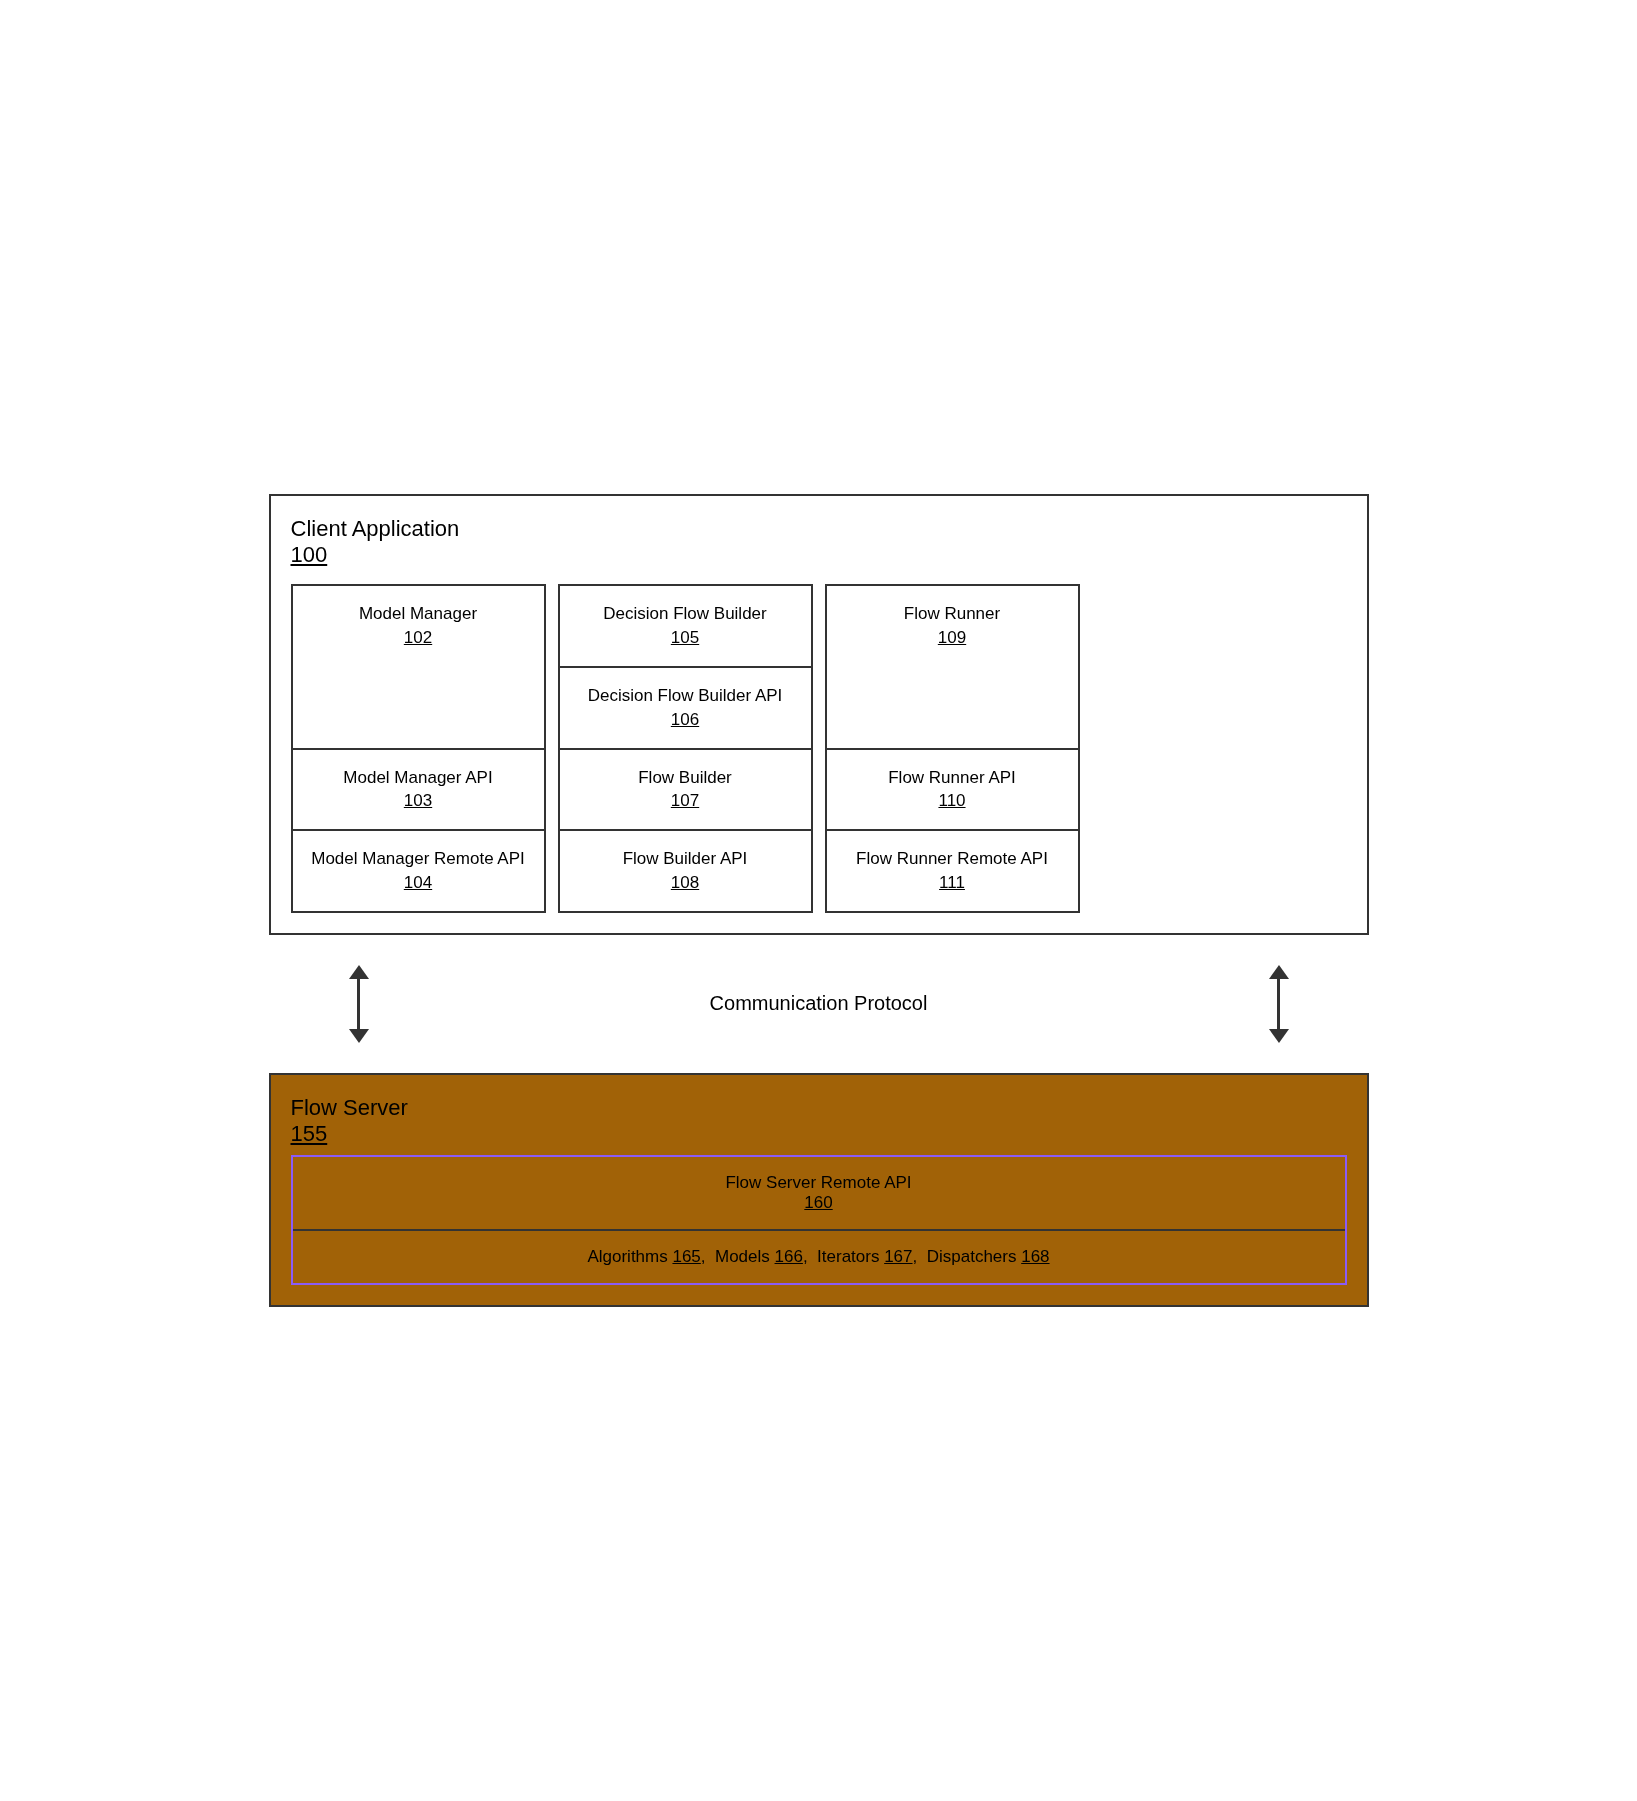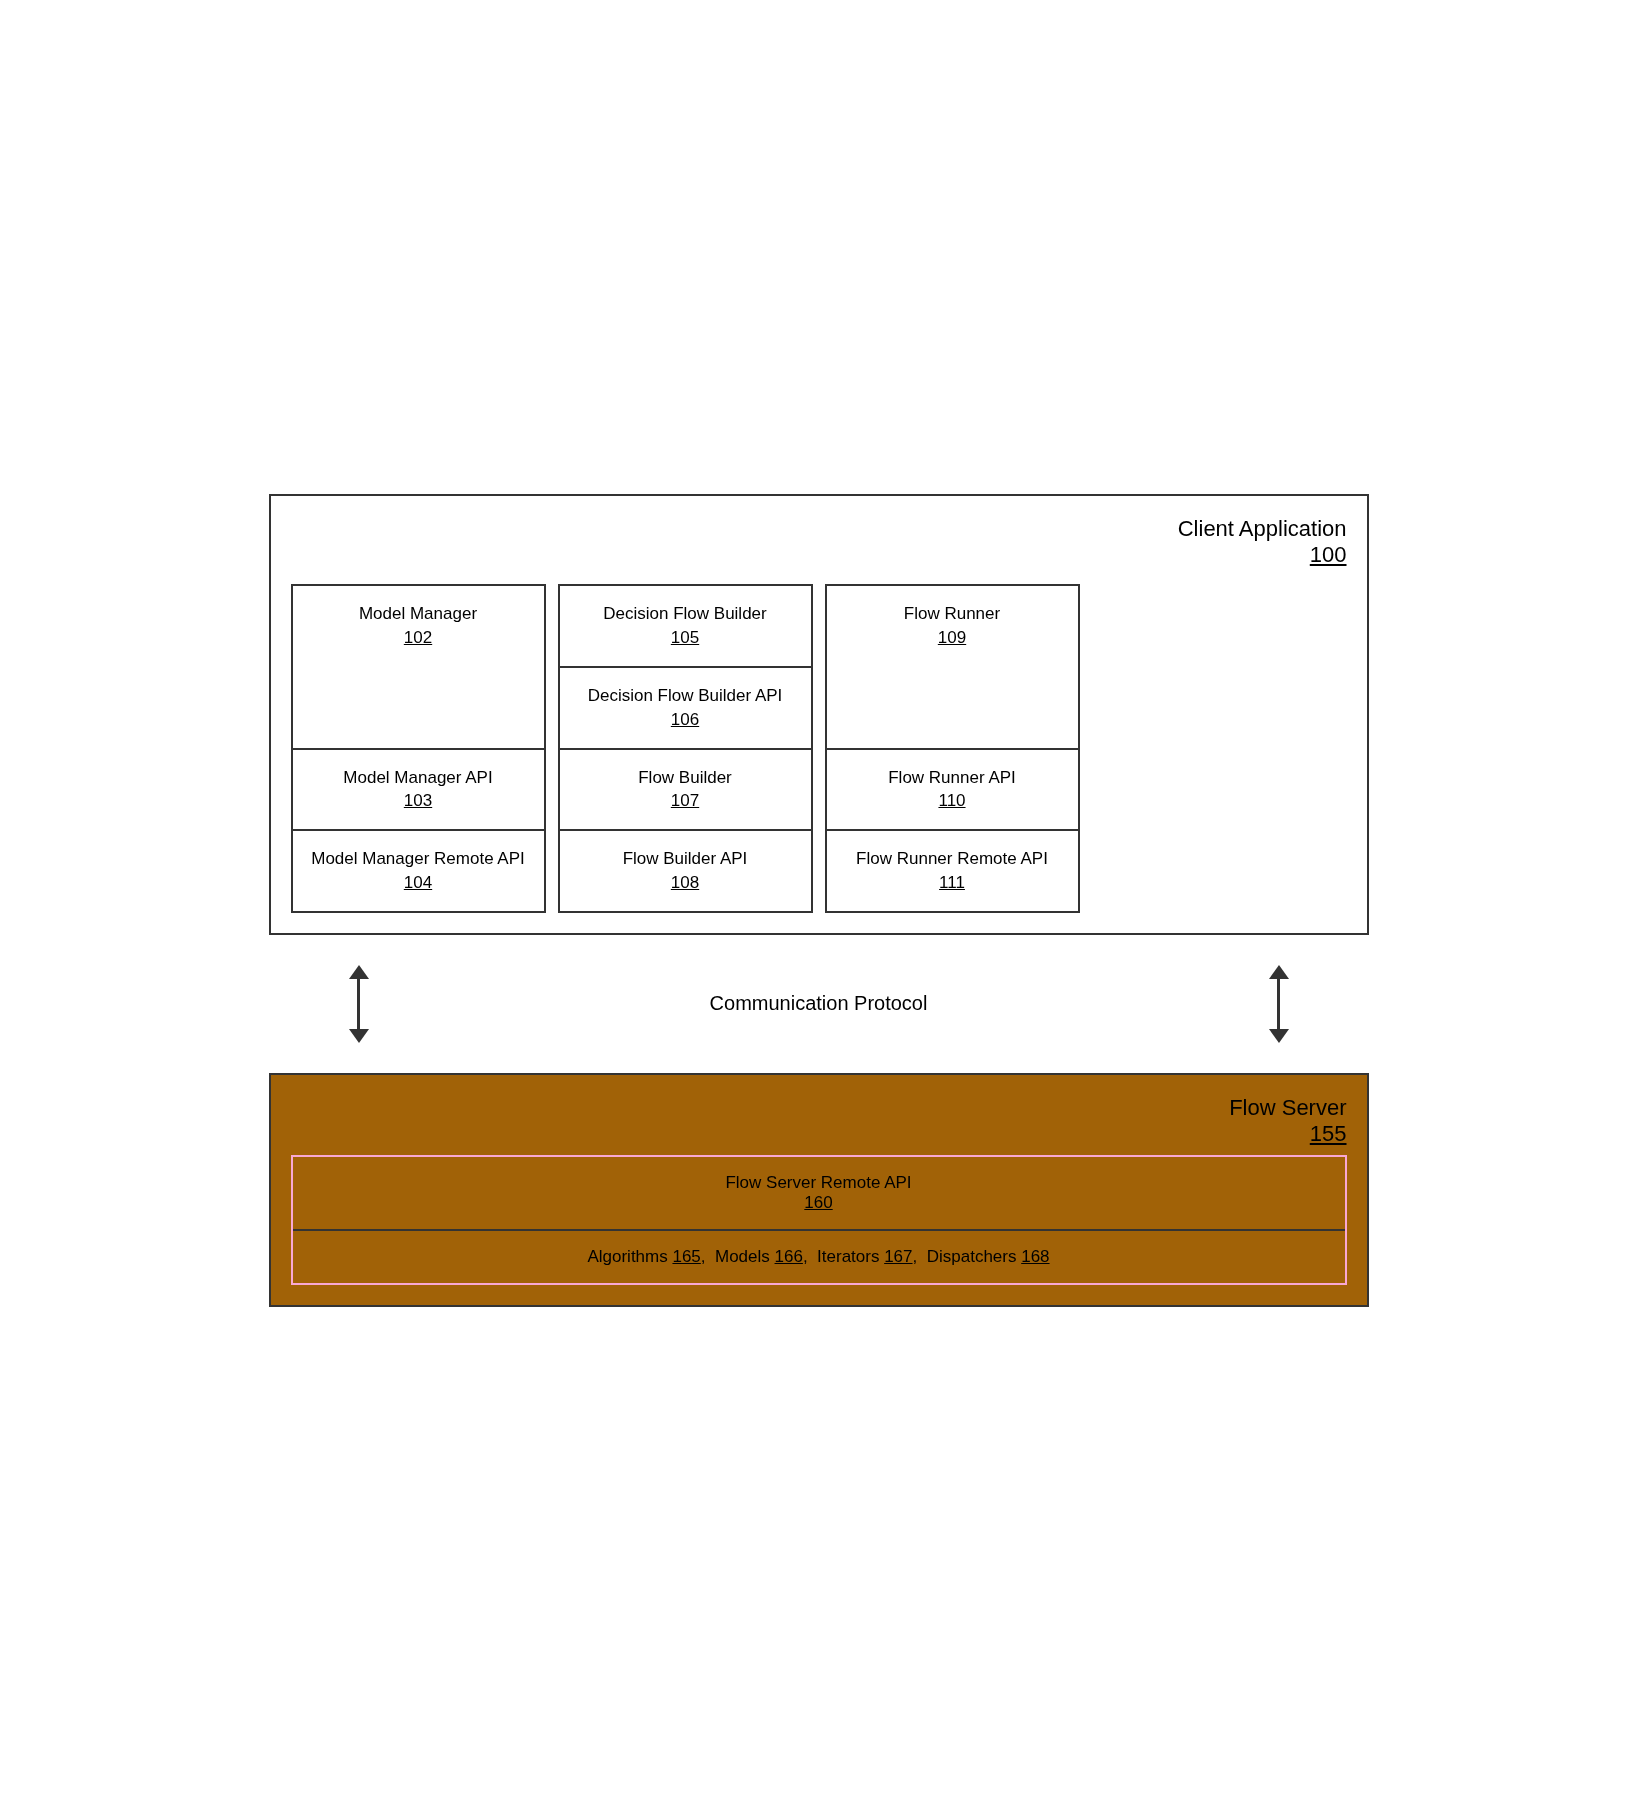--- a/index.html
+++ b/index.html
@@ -27,21 +27,21 @@
     }
 
     .outer-box {
       border: 2px solid #333;
       padding: 20px;
       background: #fff;
       position: relative;
     }
 
     .box-title {
-      text-align: right;
+      text-align: left;
       font-size: 22px;
       margin-bottom: 8px;
     }
 
     .box-title-underline {
       text-decoration: underline;
     }
 
     .inner-grid {
       display: grid;
@@ -119,21 +119,21 @@
       border-top: 14px solid #333;
     }
 
     .flow-server-box {
       border: 2px solid #333;
       padding: 20px;
       background: #a16207;
     }
 
     .flow-server-inner {
-      border: 2px solid #f9a8d4;
+      border: 2px solid #8b5cf6;
       margin-top: 0;
     }
 
     .flow-server-row {
       padding: 16px 10px;
       text-align: center;
       font-size: 17px;
       border-bottom: 2px solid #333;
     }
 

